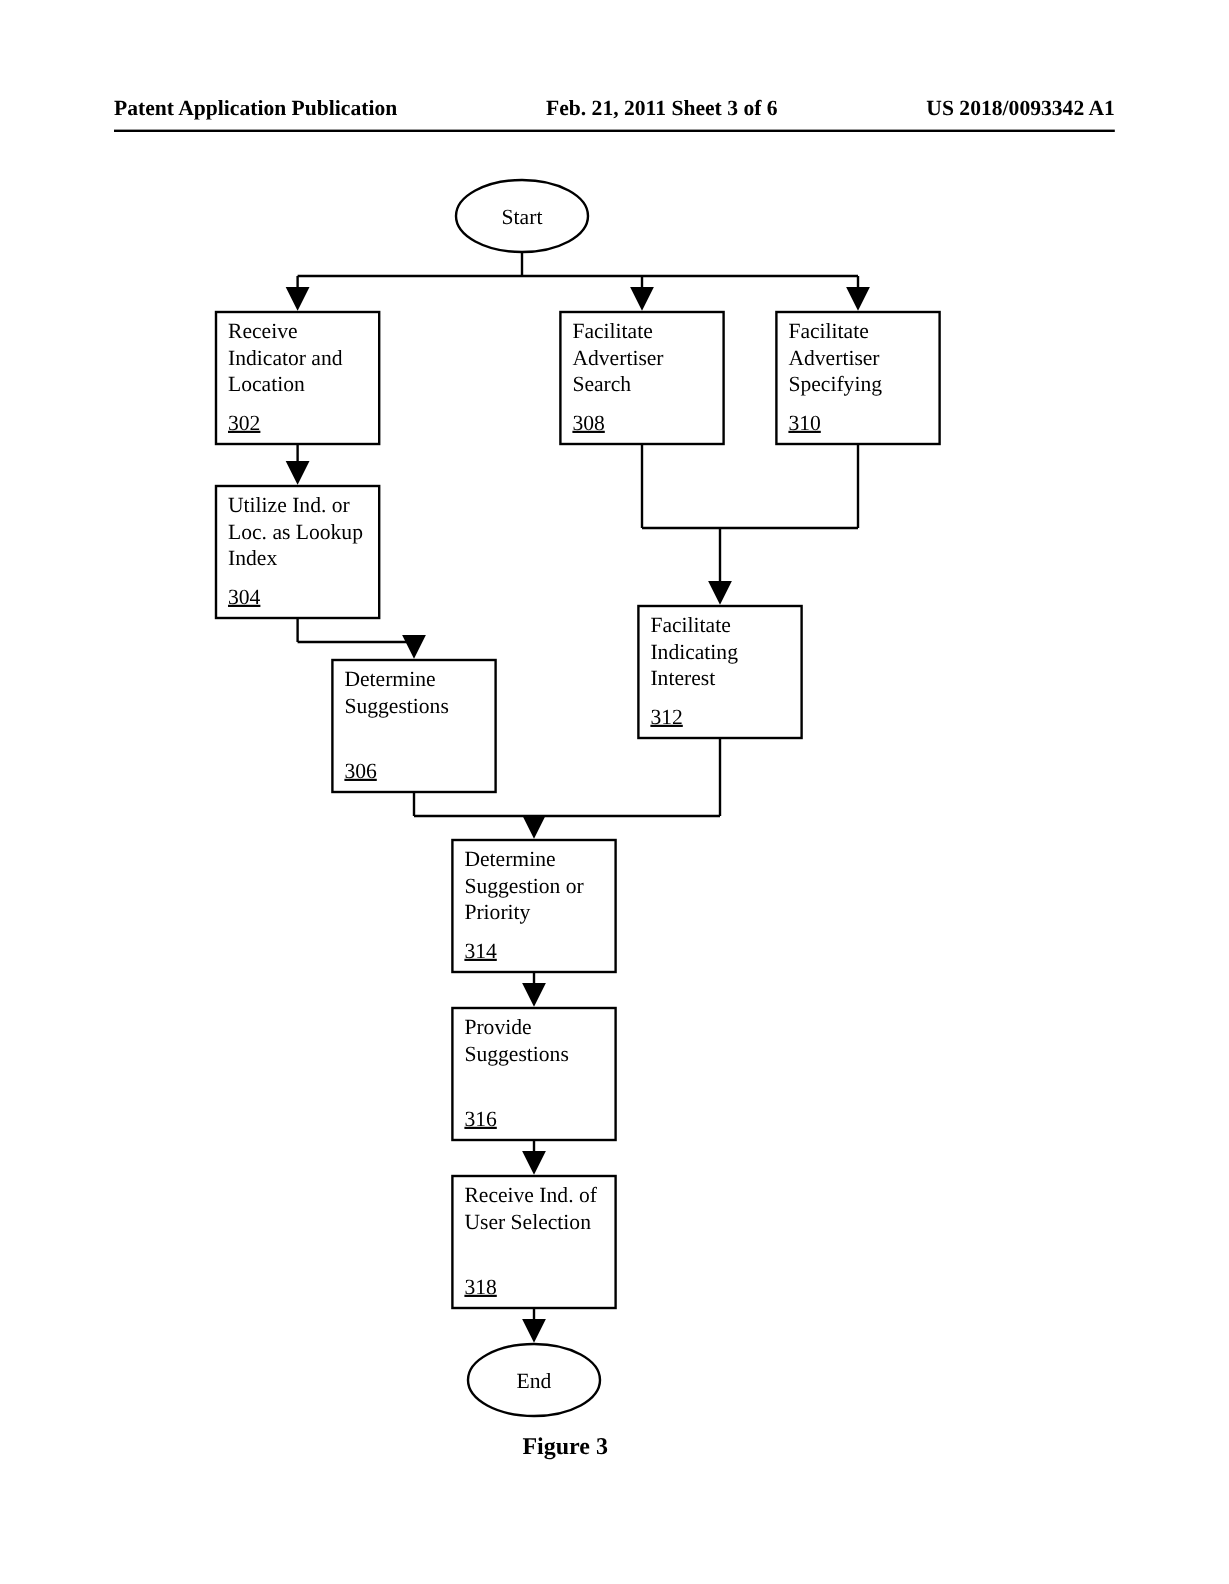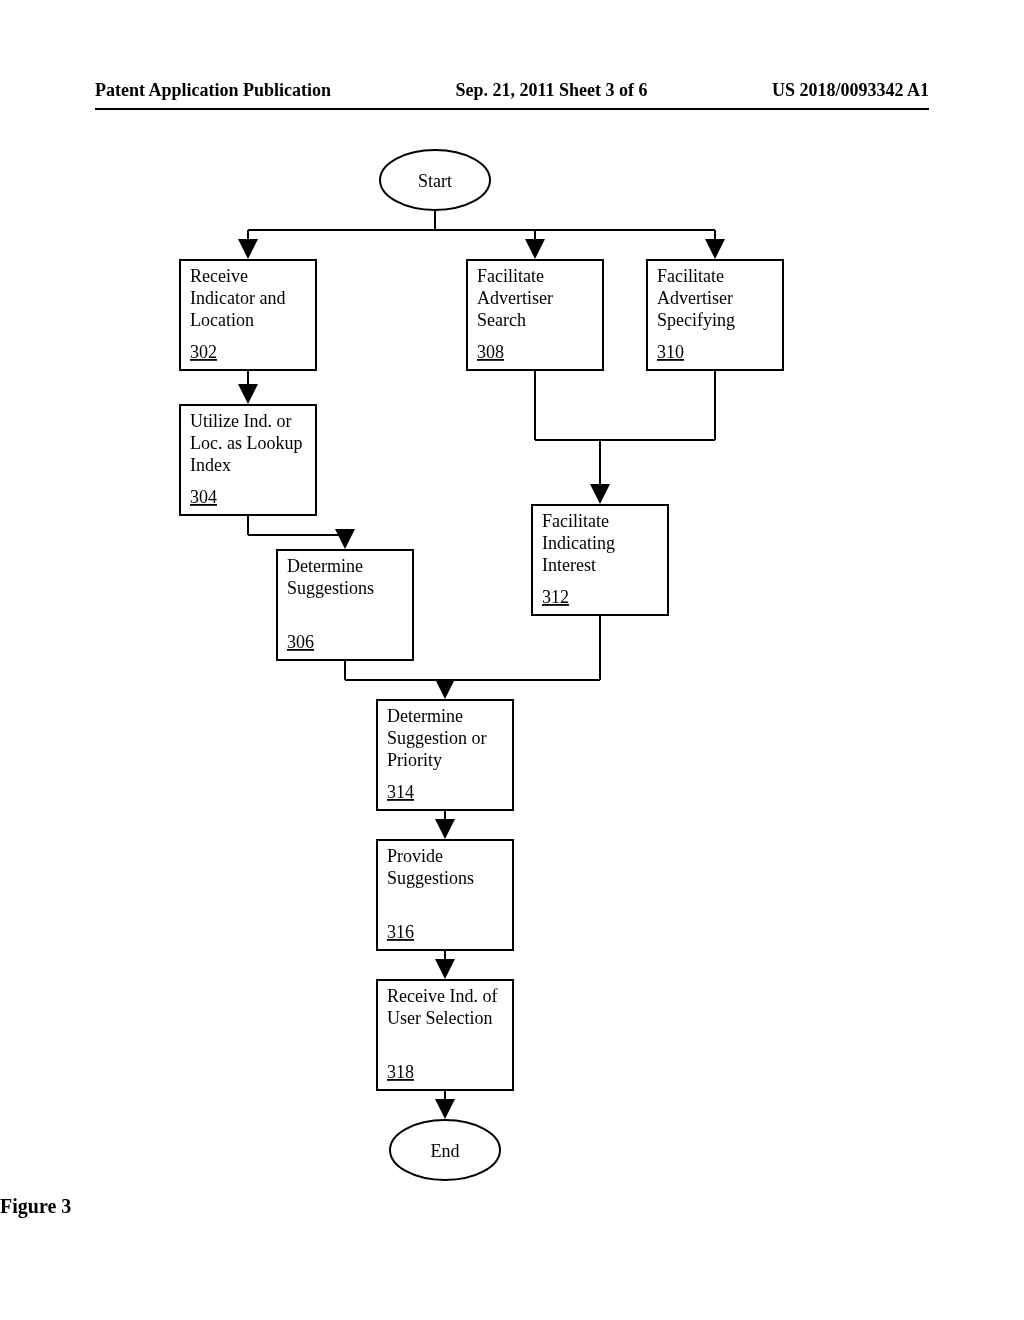--- a/index.html
+++ b/index.html
@@ -46,33 +46,34 @@
     font-family: "Times New Roman", Times, serif;
     font-size: 18px;
   }
   .box-ref {
     text-decoration: underline;
   }
   .figure-caption {
     position: absolute;
     left: 0; width: 896px;
     top: 1195px;
-    text-align: left;
+    text-align: center;
     font-size: 20px;
     font-weight: bold;
+    padding-left: 23px;
   }
 </style>
 </head>
 <body>
 
 <div class="page">
 
   <div class="header">
     <span class="header-left">Patent Application Publication</span>
-    <span class="header-center">Sep. 21, 2011  Sheet 3 of 6</span>
+    <span class="header-center">Feb. 21, 2011  Sheet 3 of 6</span>
     <span class="header-right">US 2018/0093342 A1</span>
   </div>
   <div class="header-rule"></div>
 
   <svg class="flow" width="834" height="1050">
     <defs>
       <marker id="arrowhead" markerWidth="12" markerHeight="12" refX="8" refY="5" orient="auto">
         <polygon points="0 0, 10 5, 0 10" fill="#000"></polygon>
       </marker>
     </defs>

